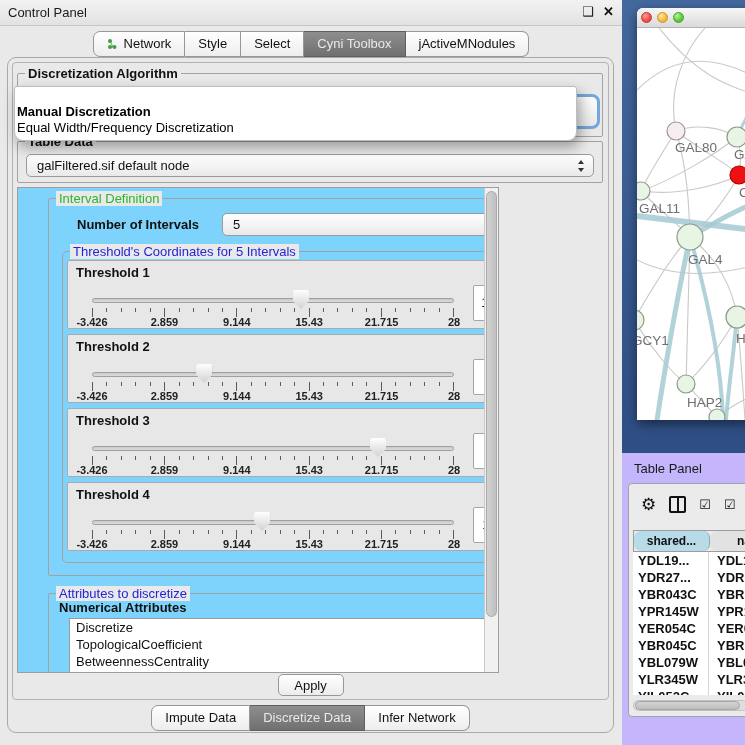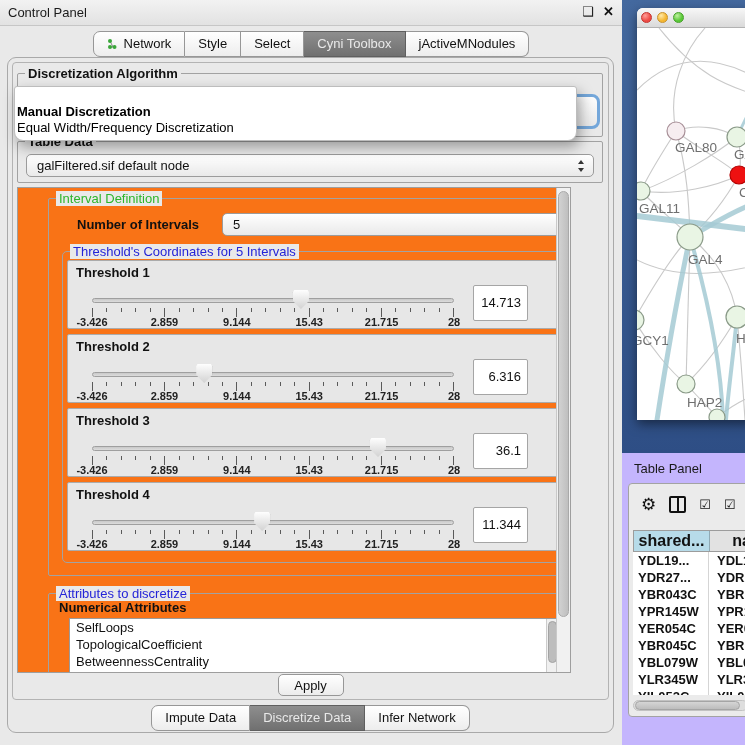--- a/index.html
+++ b/index.html
@@ -30,21 +30,21 @@
 
   .alg-group{left:4px;top:10px;width:586px;height:64px;}
   .focus-frag{position:absolute;left:555px;top:31px;width:32px;height:35px;border:3px solid #74a7da;border-radius:8px;background:linear-gradient(#fdfdfd,#e8e8e8);z-index:2;}
   .table-data-group{left:4px;top:78px;width:586px;height:42px;}
   .combo{position:relative;background:linear-gradient(#ffffff,#e9e9e9);border:1px solid #9b9b9b;border-radius:5px;height:23px;line-height:21px;padding:0 22px 0 10px;color:#111;overflow:hidden;white-space:nowrap;}
   .combo .arrows{position:absolute;right:8px;top:4px;width:7px;height:14px;}
   .combo .arr-up{position:absolute;top:1px;left:0;width:0;height:0;border-left:3.5px solid transparent;border-right:3.5px solid transparent;border-bottom:4px solid #333;}
   .combo .arr-dn{position:absolute;bottom:1px;left:0;width:0;height:0;border-left:3.5px solid transparent;border-right:3.5px solid transparent;border-top:4px solid #333;}
   .td-combo{position:absolute;left:8px;top:12px;width:568px;}
 
-  .scrollpane{position:absolute;left:4px;top:124px;width:554px;height:486px;border:1px solid #9e9e9e;background:#f97316;overflow:hidden;}
+  .scrollpane{position:absolute;left:4px;top:124px;width:482px;height:486px;border:1px solid #9e9e9e;background:#7dd3fc;overflow:hidden;}
   .v-scrollbar{position:absolute;top:0;right:0;width:14px;height:100%;background:#f1f1f1;border-left:1px solid #c9c9c9;}
   .v-scrollbar .thumb{position:absolute;left:1px;top:3px;width:11px;height:88%;background:linear-gradient(90deg,#d2d2d2,#bfbfbf);border:1px solid #a9a9a9;border-radius:6px;}
 
   .interval-group{left:30px;top:10px;width:543px;height:378px;}
   .noi-label{position:absolute;left:28px;top:18px;font-weight:bold;}
   .noi-combo{position:absolute;left:173px;top:14px;width:352px;}
   .thresholds-group{position:absolute;left:13px;top:52px;width:517px;height:312px;border:1px solid #a2a2a2;border-radius:5px;}
   .th-stack{position:absolute;left:4px;top:8px;width:509px;}
   .th-panel{position:relative;width:100%;height:69px;margin-bottom:5px;border:1px solid #ababab;border-radius:2px;background:#e7e7e7;}
   .th-name{position:absolute;left:8px;top:4px;font-weight:bold;}
@@ -89,21 +89,21 @@
   .table-section{position:absolute;left:0;top:453px;width:100%;height:292px;background:#c4b5fd;}
   .tp-title{position:absolute;left:12px;top:8px;font-size:13px;color:#1a1a1a;}
   .tp-frame{position:absolute;left:6px;top:30px;width:127px;height:234px;background:#ebebeb;border:1px solid #a3a3a3;border-radius:4px 0 0 4px;}
   .tp-toolbar{position:absolute;left:0;top:0;width:100%;height:40px;display:flex;align-items:center;padding-left:12px;gap:13px;}
   .gear{font-size:17px;color:#111;line-height:1;}
   .spliticon{width:17px;height:17px;border:2px solid #111;border-radius:2px;position:relative;}
   .spliticon::after{content:"";position:absolute;left:50%;top:0;width:2px;height:100%;background:#111;transform:translateX(-50%);}
   .cbicon{font-size:13px;color:#111;line-height:1;}
   .tp-table{position:absolute;left:4px;top:46px;right:0;height:165px;overflow:hidden;}
   .tp-header{display:flex;height:22px;border:1px solid #9c9c9c;}
-  .hc{font-size:16px;font-weight:bold;line-height:20px;overflow:hidden;white-space:nowrap;}
+  .hc{font-size:12px;font-weight:bold;line-height:20px;overflow:hidden;white-space:nowrap;border-radius:7px;}
   .hc.c1{width:76px;background:#b7dbe9;text-align:center;border-right:1px solid #8fa9b4;}
   .hc.c2{flex:1;background:#e2e2e2;text-align:right;padding-right:2px;}
   .tp-rows{background:#fff;}
   .t-row{display:flex;height:17px;line-height:17px;font-size:13px;font-weight:bold;}
   .tc1{width:76px;padding-left:5px;border-right:1px solid #d5d5d5;overflow:hidden;white-space:nowrap;}
   .tc2{flex:1;padding-left:8px;overflow:hidden;white-space:nowrap;}
   .h-scrollbar{position:absolute;left:4px;bottom:5px;width:115px;height:11px;background:#dedede;border:1px solid #c2c2c2;border-radius:6px;}
   .h-scrollbar .thumb{position:absolute;left:1px;top:0;width:105px;height:9px;background:linear-gradient(#d5d5d5,#bdbdbd);border:1px solid #a5a5a5;border-radius:5px;}
 </style>
 </head>
@@ -335,21 +335,21 @@
                   </div>
                 </div>
             </div>
           </div>
 
           <div class="group attrs-group">
             <span class="group-title blue">Attributes to discretize</span>
             <span class="attrs-sub">Numerical Attributes</span>
             <div class="attr-list" id="attr-list">
 
-            <div class="attr-item">SelfLoops</div>
+            <div class="attr-item">Discretize</div>
                 <div class="attr-item">TopologicalCoefficient</div>
                 <div class="attr-item">BetweennessCentrality</div>
                 <div class="attr-vsb">
                   <div class="thumb"></div>
                 </div>
               </div>
           </div>
 
           <div class="v-scrollbar">
               <div class="thumb"></div>

